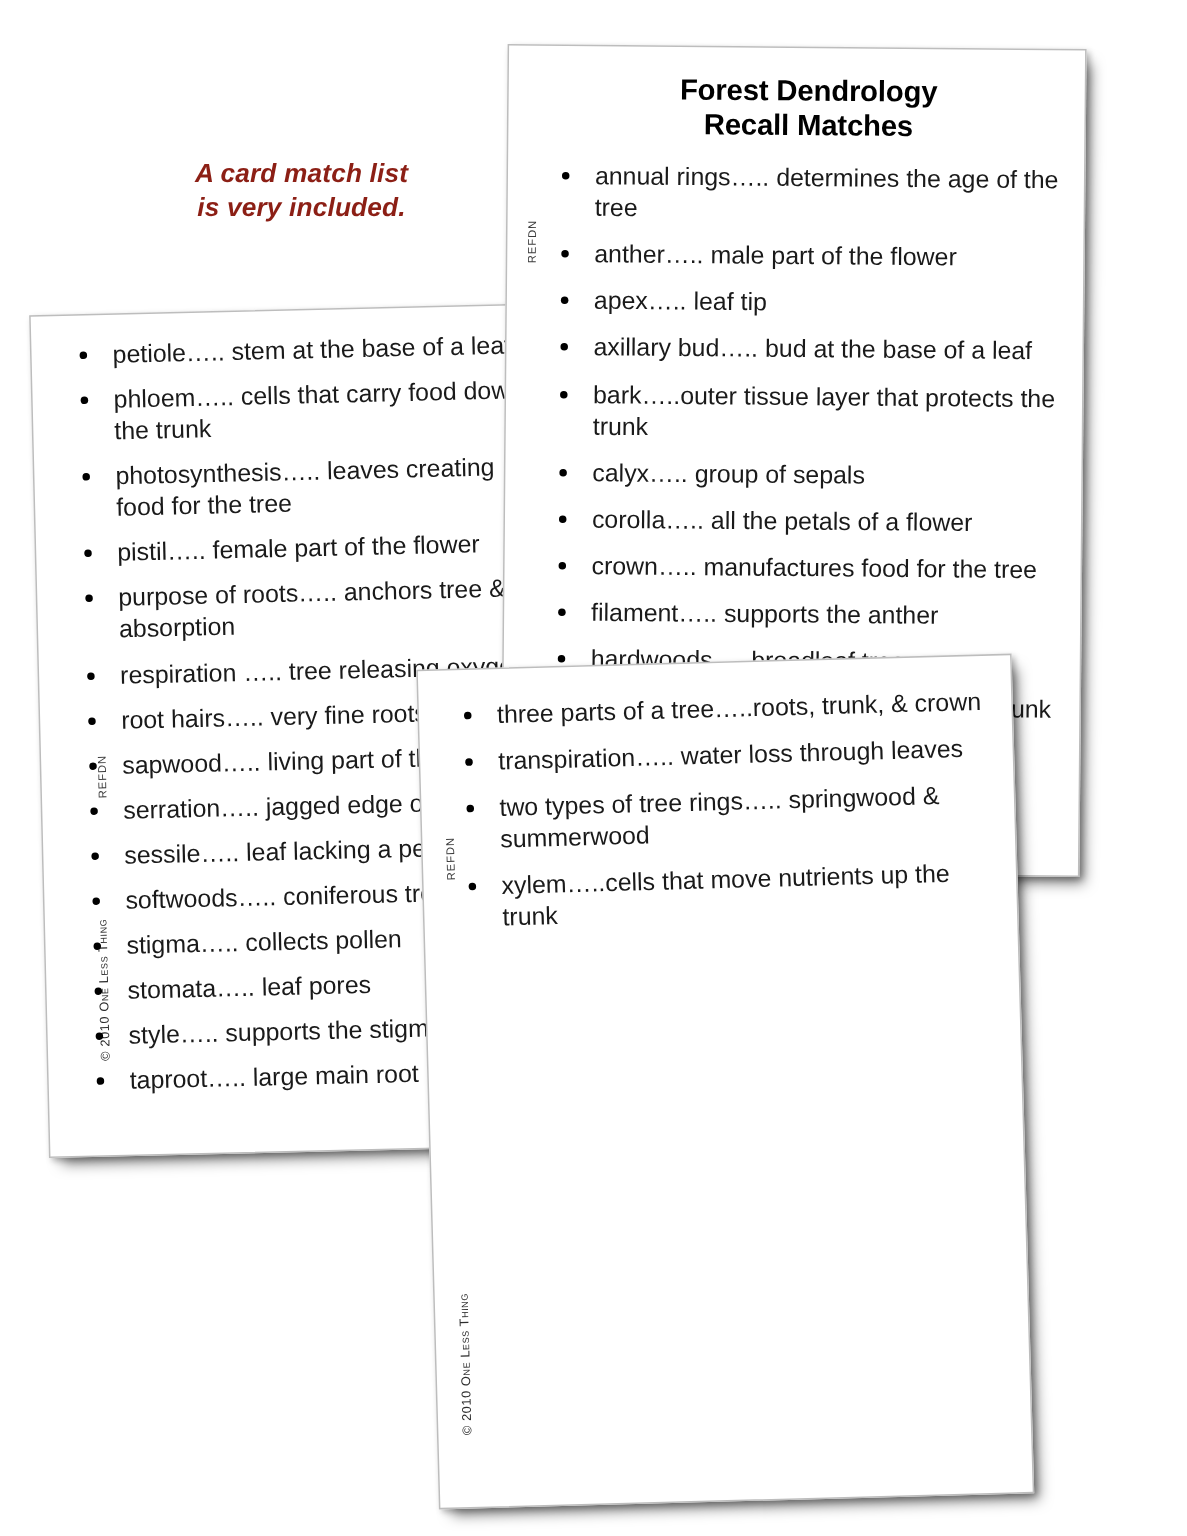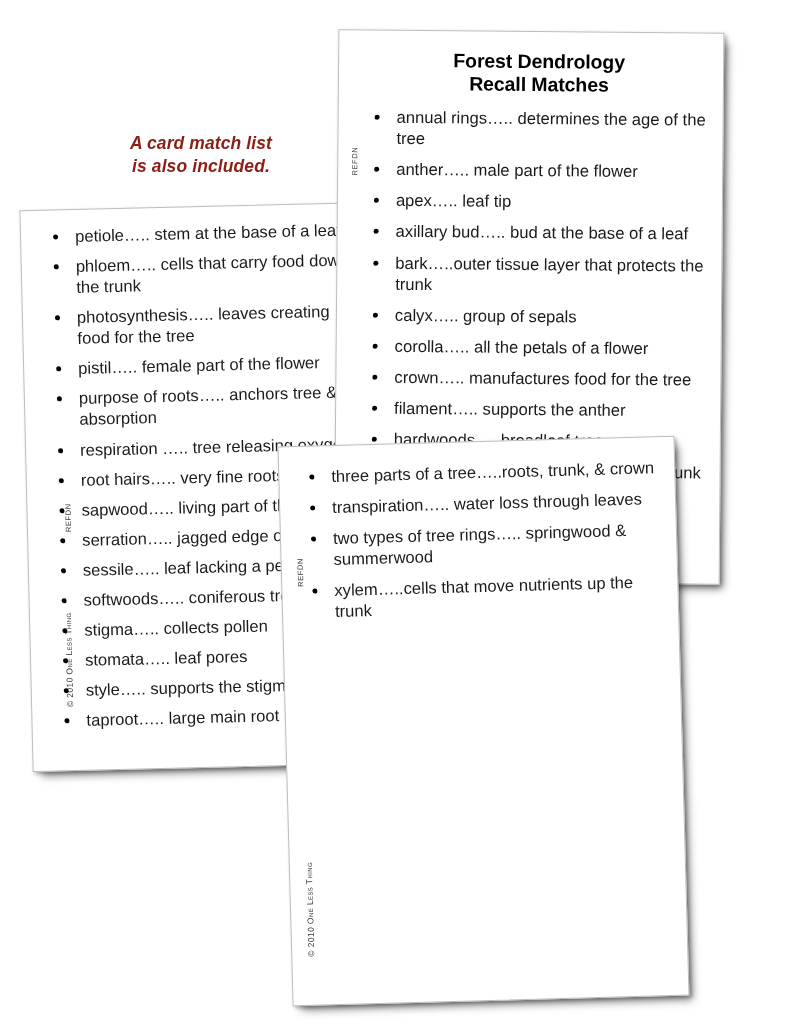--- a/index.html
+++ b/index.html
@@ -18,21 +18,21 @@
 
   .stage {
     position: absolute;
     inset: 0;
   }
 
   
   .promo {
     position: absolute;
     left: 86px;
-    top: 132px;
+    top: 104px;
     width: 230px;
     text-align: center;
     color: #8c1f15;
     font-style: italic;
     font-weight: bold;
     font-size: 17.5px;
     line-height: 1.3;
     letter-spacing: 0.1px;
     z-index: 60;
   }
@@ -153,21 +153,21 @@
     right: 12px;
   }
 </style>
 </head>
 <body>
 
 <div class="stage">
 
   <div class="promo">
     <span>A card match list</span>
-    <span class="l2">is also included.</span>
+    <span class="l2">is very included.</span>
   </div>
 
   <div class="card" id="card-left">
     <div class="vlabel" style="left:36px; top:322px;">REFDN</div>
     <div class="copyright" style="left:33px; top:497px;">© 2010 One Less Thing</div>
 
     <div class="inner">
       <ul class="bullets">
         <li>petiole….. stem at the base of a leaf</li>
         <li>phloem….. cells that carry food down the trunk</li>

